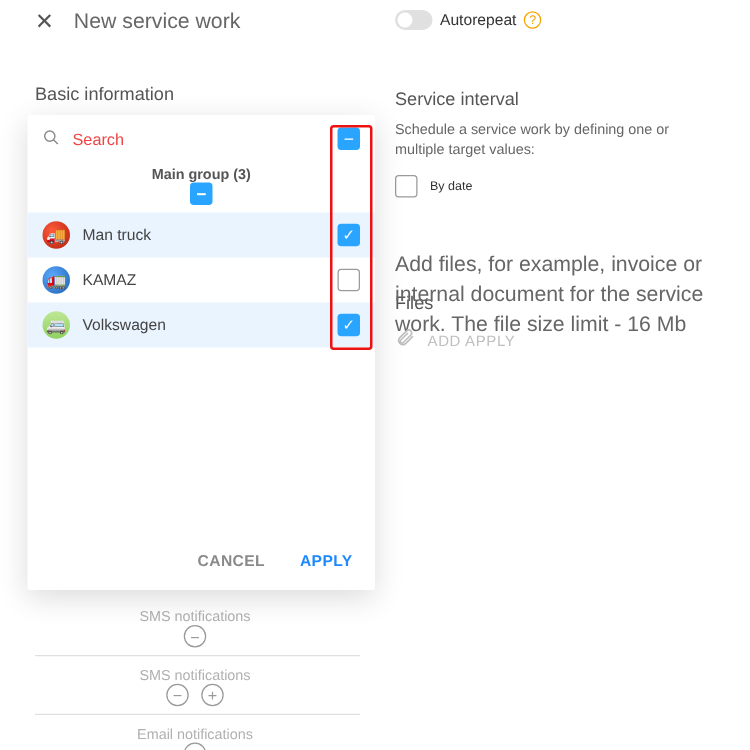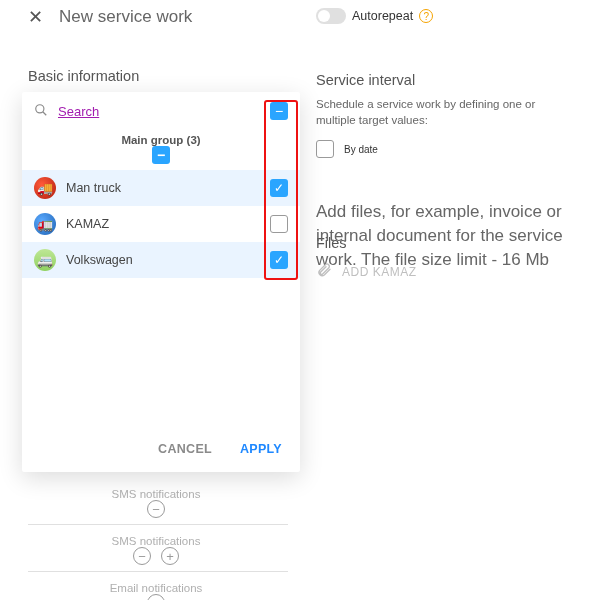--- a/index.html
+++ b/index.html
@@ -31,21 +31,21 @@
 
   
   .dim-row { display:flex; align-items:center; justify-content:space-between; border-bottom:1px solid #e0e0e0; padding: 10px 4px 6px 0; color:#b0b0b0; font-size:11.5px;flex-direction:column; }
   .dim-icons { display:flex; gap:10px; }
   .circ { width:18px; height:18px; border:1.5px solid #9a9a9a; color:#9a9a9a; border-radius:50%; display:inline-flex; align-items:center; justify-content:center; font-size:13px; line-height:1; }
 
   
   .panel { position:absolute; left:22px; top:92px; width:278px; height:380px; background:#fff; box-shadow: 0 6px 24px rgba(0,0,0,.14); border-radius:2px; display:flex; flex-direction:column; }
   .search-row { padding:10px 12px 8px 12px; display:flex; align-items:center; gap:10px; }
   .search-ic { color:#8a8a8a; font-size:14px; }
-  .search-txt { color:#a21caf; font-size:13px;text-decoration:underline; }
+  .search-txt { color:#ef4444; font-size:13px; }
   .group-row { padding:6px 12px; font-size:11.5px; font-weight:600; color:#555; display:flex; justify-content:space-between; align-items:center;flex-direction:column; }
   .item-row  { padding:7px 12px; display:flex; align-items:center; gap:10px; font-size:12.5px; color:#444; }
   .item-row.sel { background:#eaf4ff; }
   .veh { width:22px; height:22px; border-radius:50%; flex:0 0 22px; display:flex; align-items:center; justify-content:center; font-size:13px; color:#fff; }
   .veh-red{ background: radial-gradient(circle at 35% 35%, #ff5a3a, #b21e0e); }
   .veh-blue{ background: radial-gradient(circle at 35% 35%, #5aa9ff, #1e62b2); }
   .veh-green{ background: linear-gradient(#bfe796,#8fd160); color:#2d6b00;}
   .spacer { flex:1; }
   .cb { width:18px; height:18px; border-radius:3px; display:inline-flex; align-items:center; justify-content:center; }
   .cb.filled { background:#2aa5ff; color:#fff; font-size:12px; border:none; }
@@ -119,21 +119,21 @@
   <div class="col-right files-h">
       <h3>Files</h3>
     </div>
   <div class="col-right files-desc">Add files, for example, invoice or internal document for the service work. The file size limit - 16 Mb</div>
   <div class="col-right addfile">
     <span class="clip">
       <svg width="16" height="16" viewBox="0 0 24 24" fill="none" stroke="currentColor" stroke-width="2" stroke-linecap="round">
           <path d="M21 11l-8.5 8.5a5 5 0 0 1-7-7L14 4a3.5 3.5 0 0 1 5 5l-9 9a2 2 0 0 1-3-3l8-8"></path>
         </svg>
     </span>
-    <span>ADD KAMAZ</span>
+    <span>ADD APPLY</span>
   </div>
 
   <div class="panel">
     <div class="search-row">
       <span class="search-ic">
         <svg width="14" height="14" viewBox="0 0 24 24" fill="none" stroke="currentColor" stroke-width="2">
             <circle cx="10" cy="10" r="7"></circle>
             <line x1="21" y1="21" x2="15" y2="15"></line>
           </svg>
       </span>

